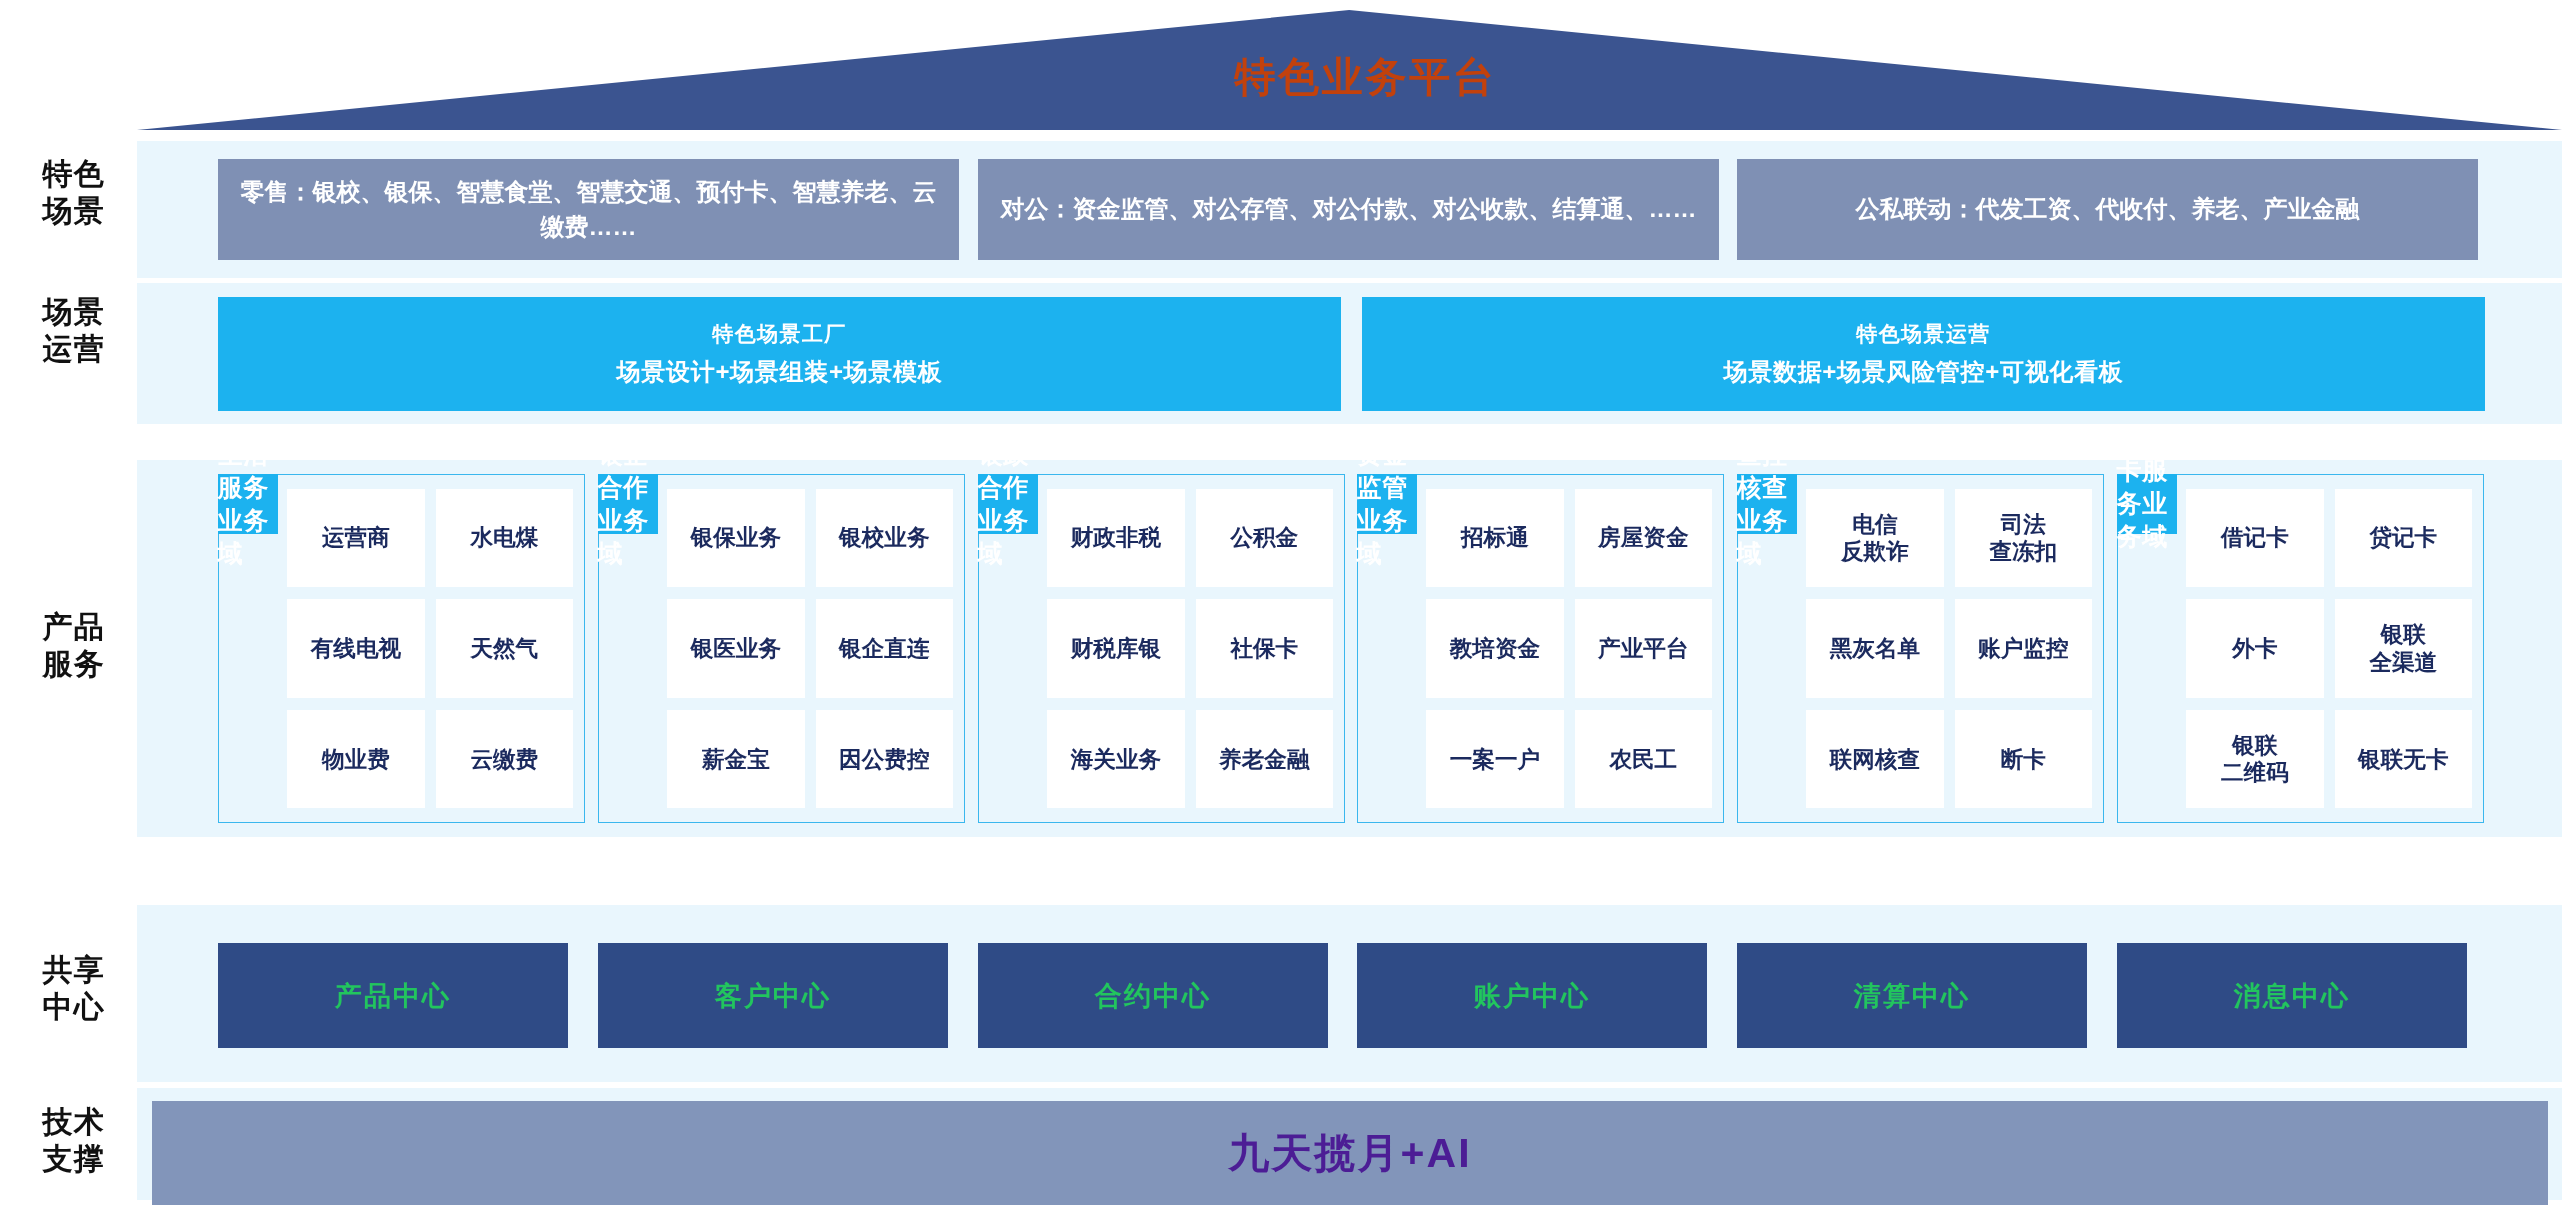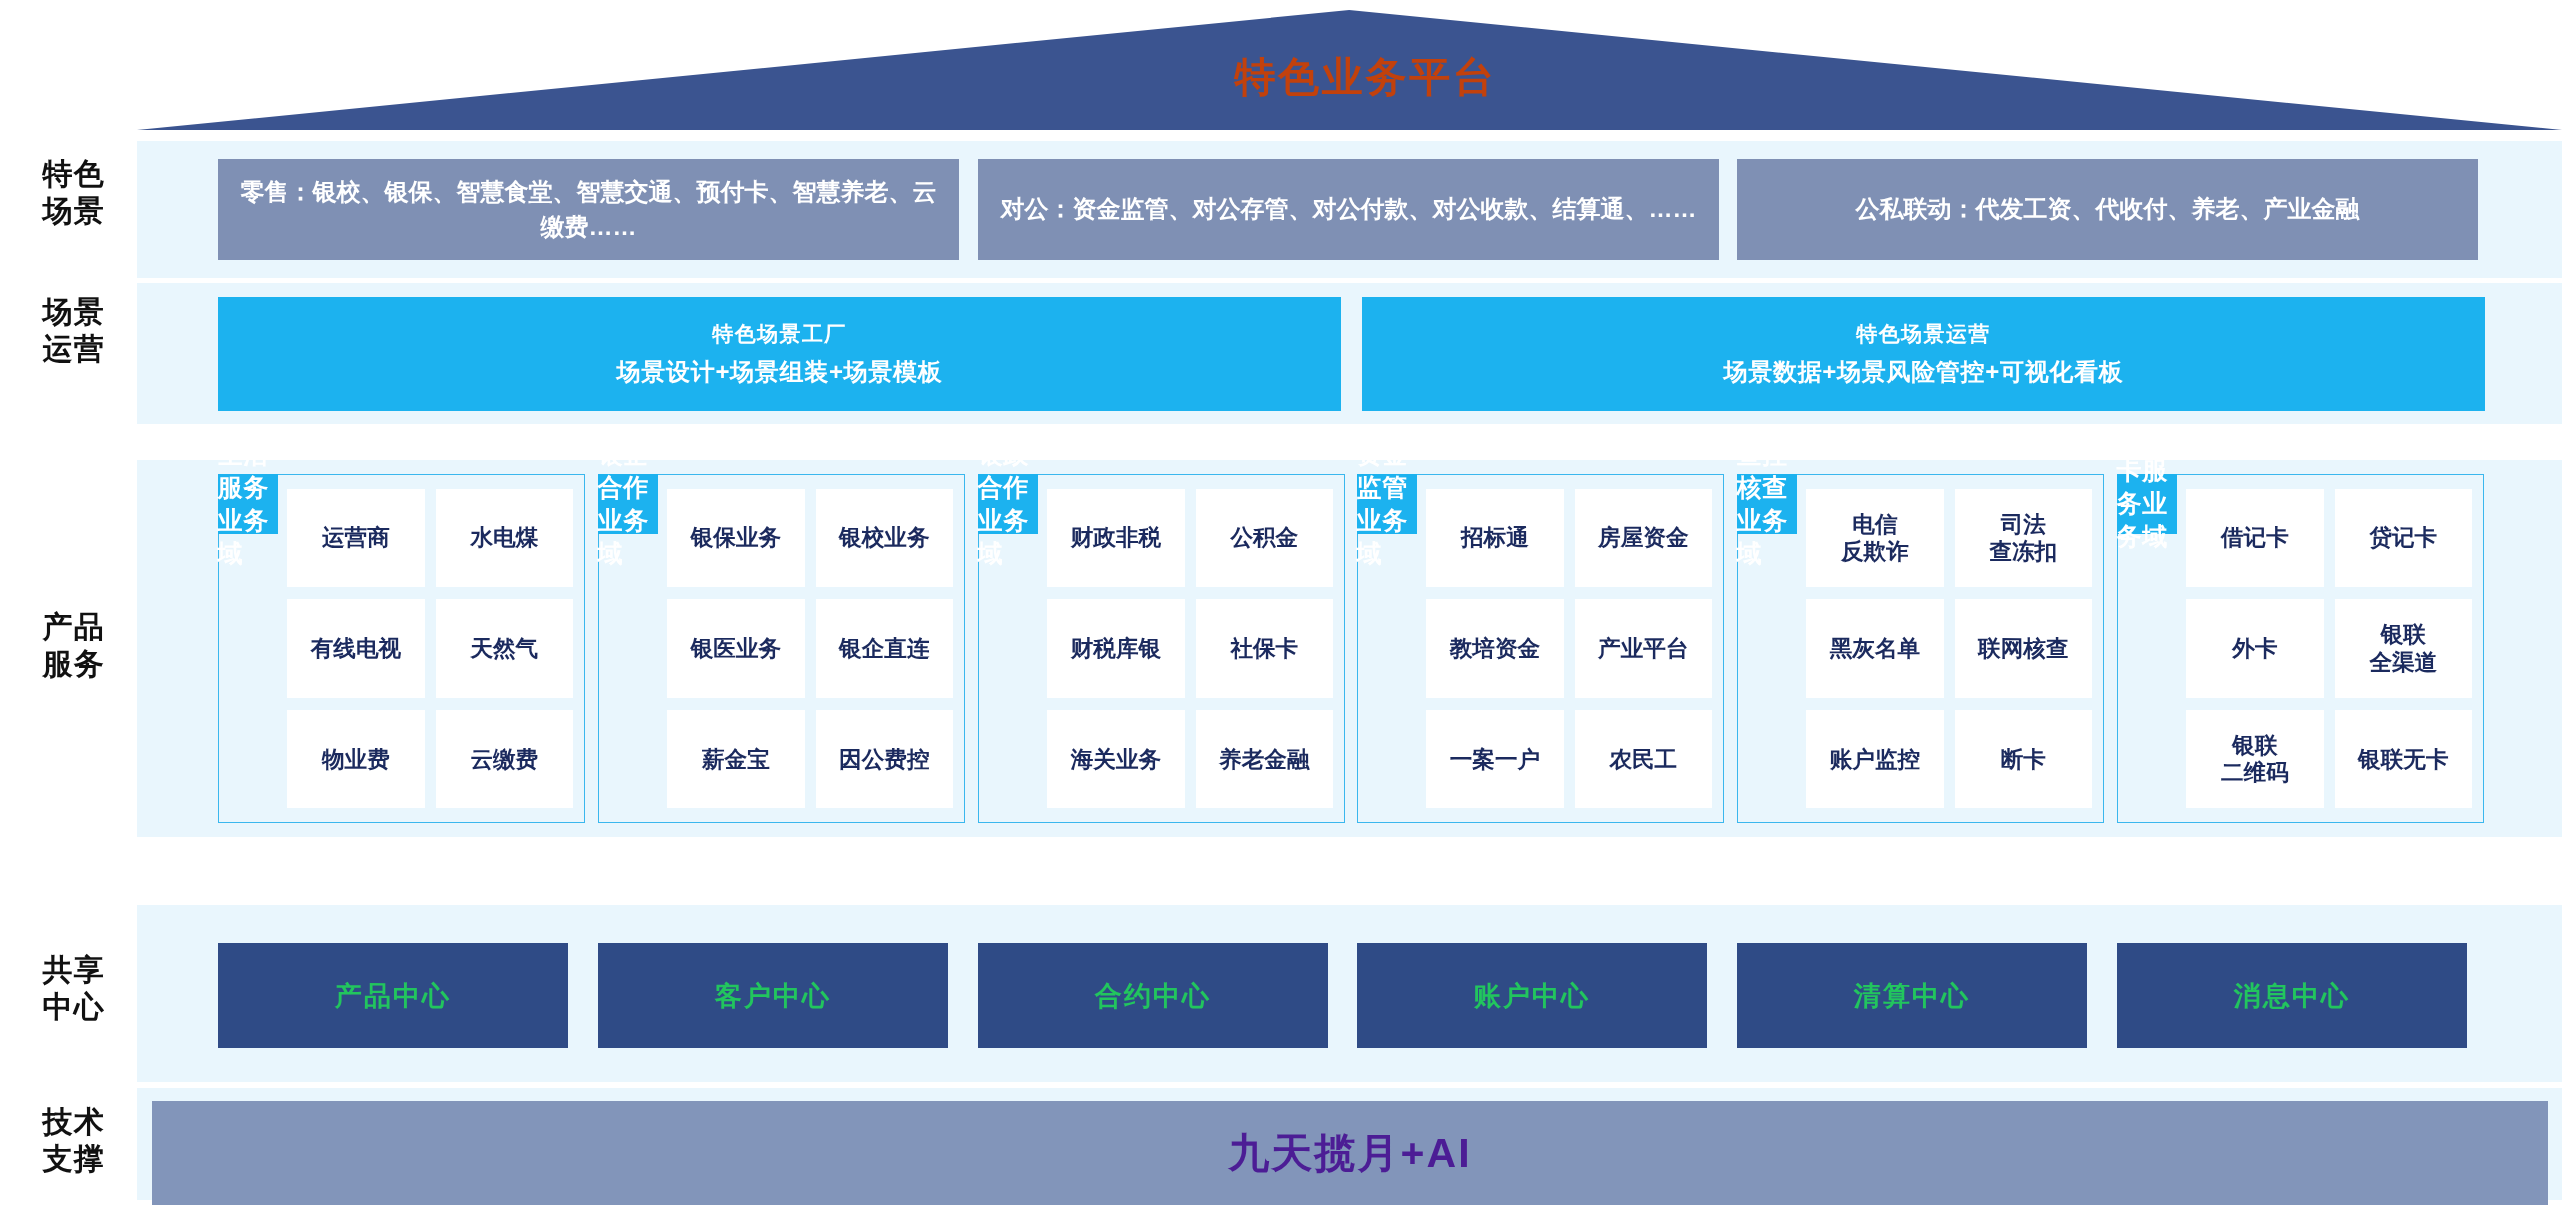--- a/index.html
+++ b/index.html
@@ -204,22 +204,22 @@
   </div>
 
   <div class="dom-col" style="left:1737px;">
     <div class="dom-head">查控核查业务域</div>
     <div class="dom-grid">
       <div class="dom-cell">电信
 反欺诈</div>
       <div class="dom-cell">司法
 查冻扣</div>
       <div class="dom-cell">黑灰名单</div>
+      <div class="dom-cell">账户监控</div>
       <div class="dom-cell">联网核查</div>
-      <div class="dom-cell">账户监控</div>
       <div class="dom-cell">断卡</div>
     </div>
   </div>
 
   <div class="dom-col" style="left:2117px;">
     <div class="dom-head">卡服务业务域</div>
     <div class="dom-grid">
       <div class="dom-cell">借记卡</div>
       <div class="dom-cell">贷记卡</div>
       <div class="dom-cell">外卡</div>

